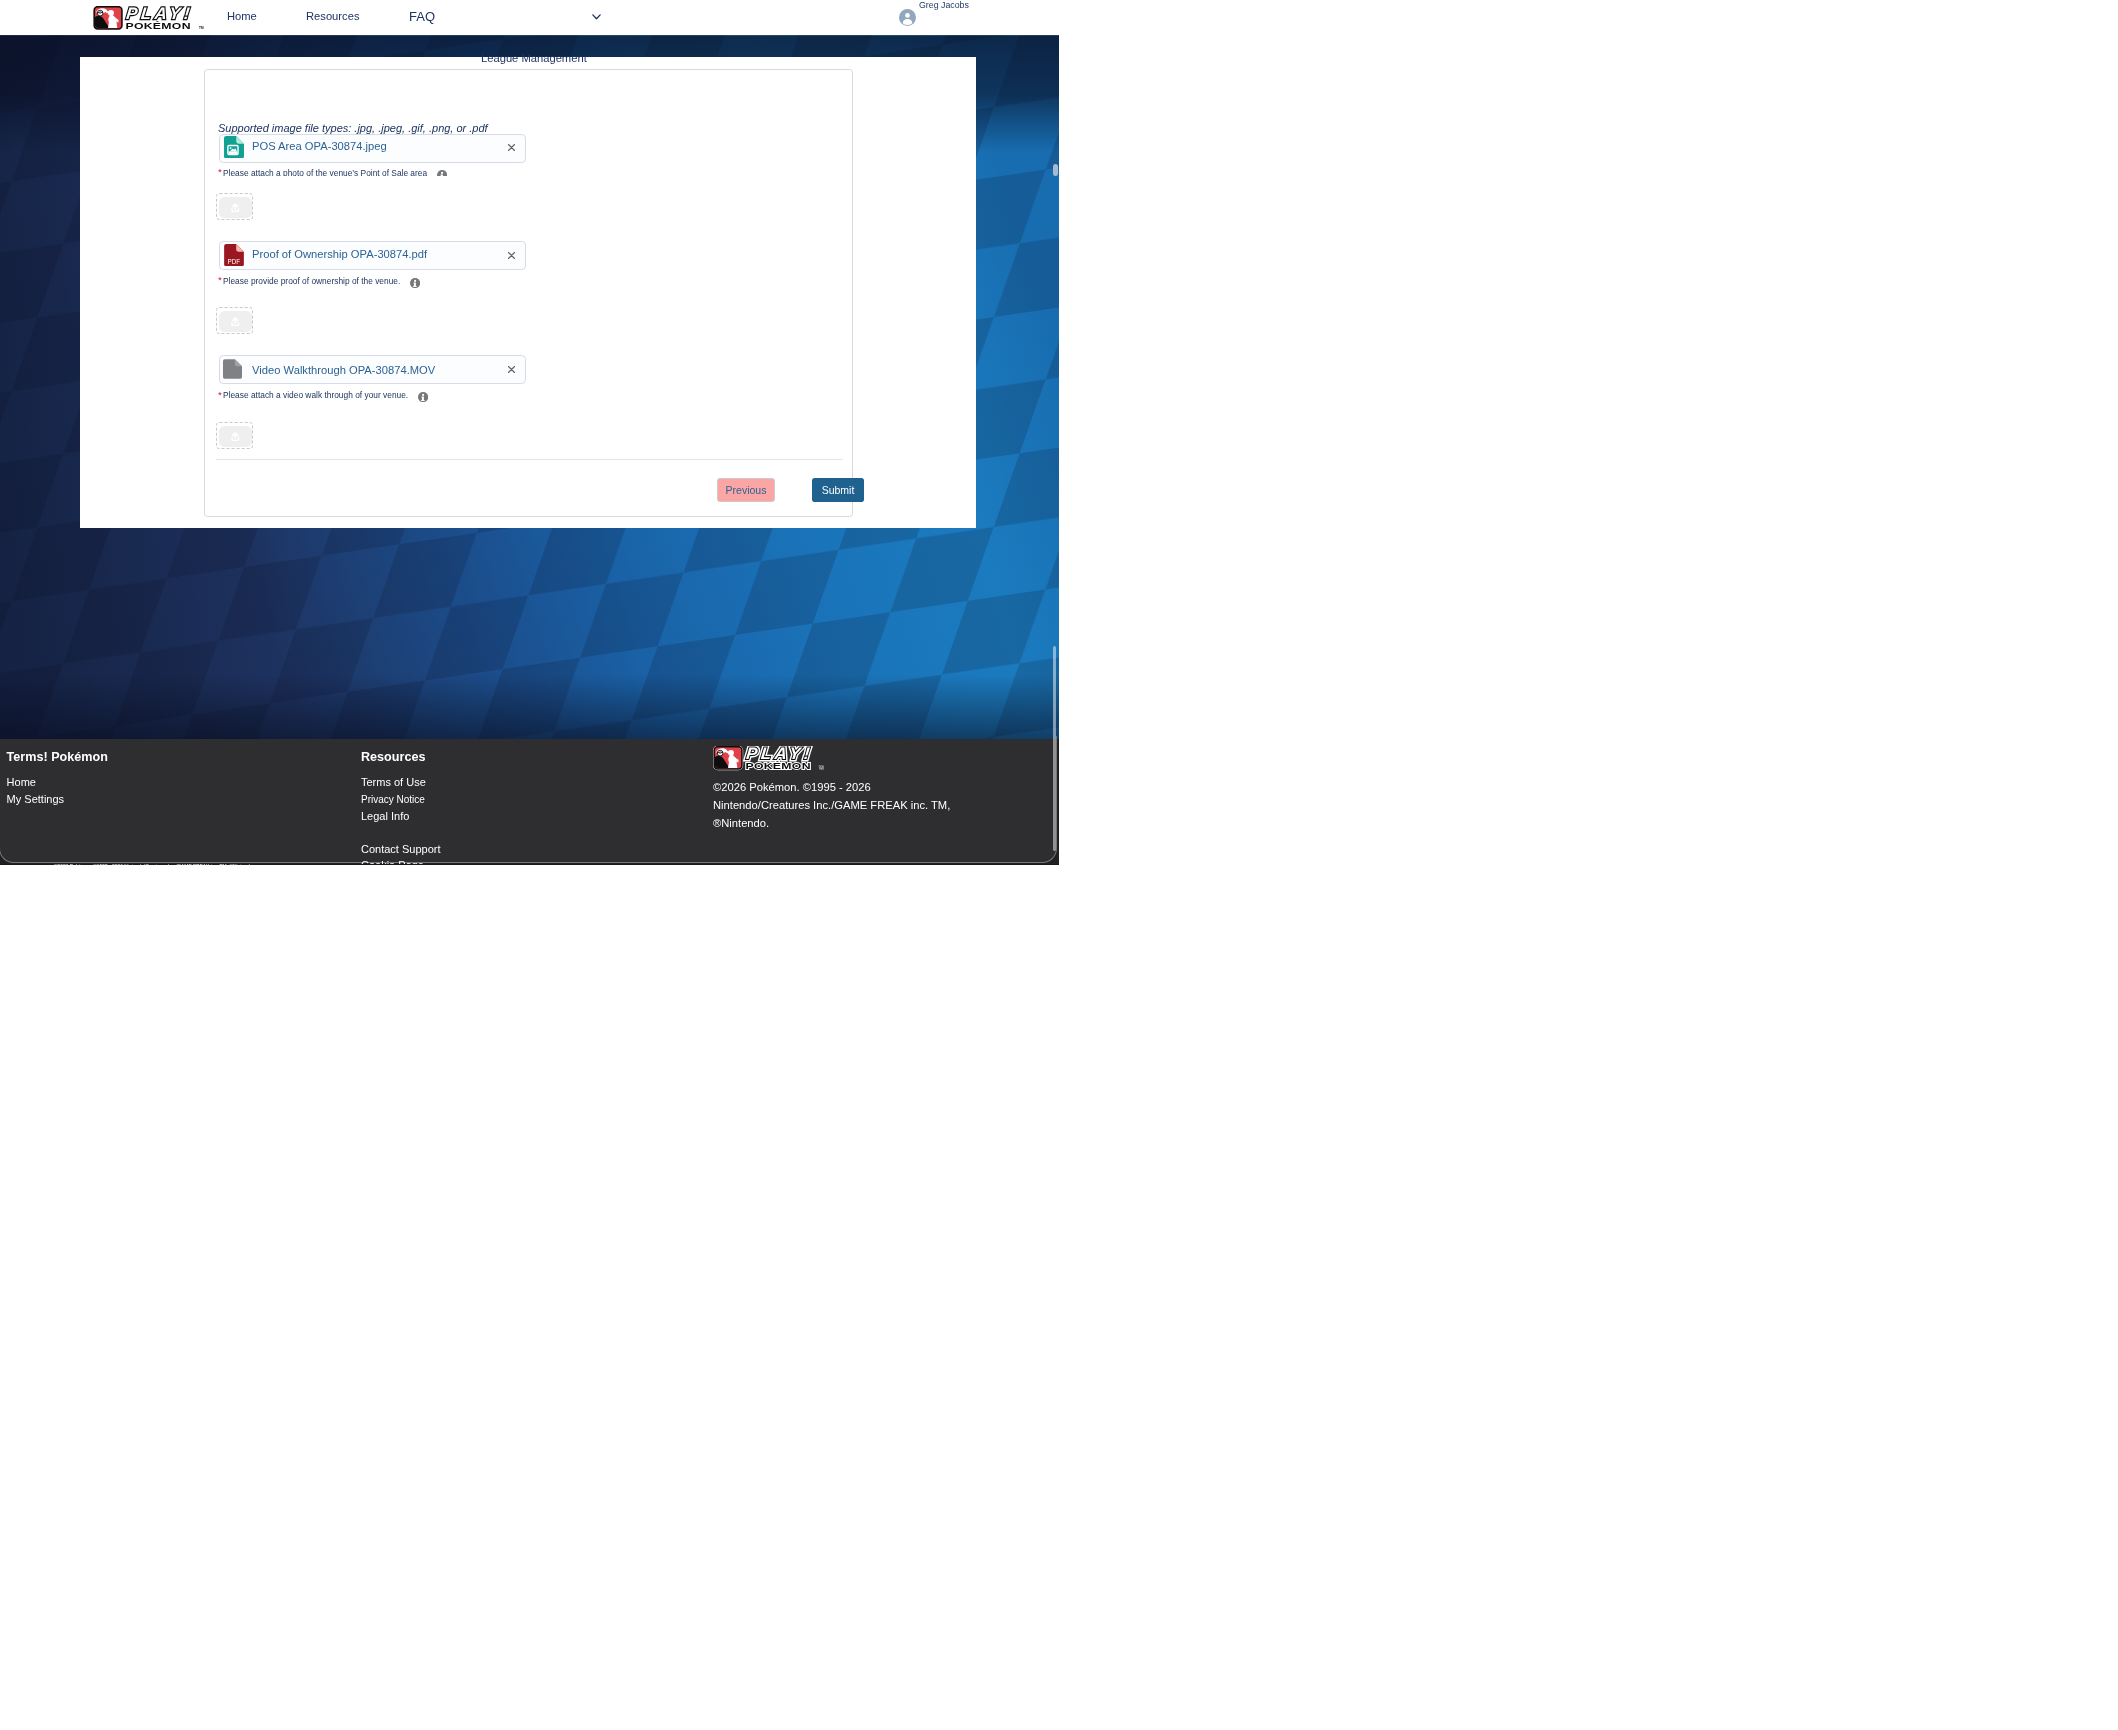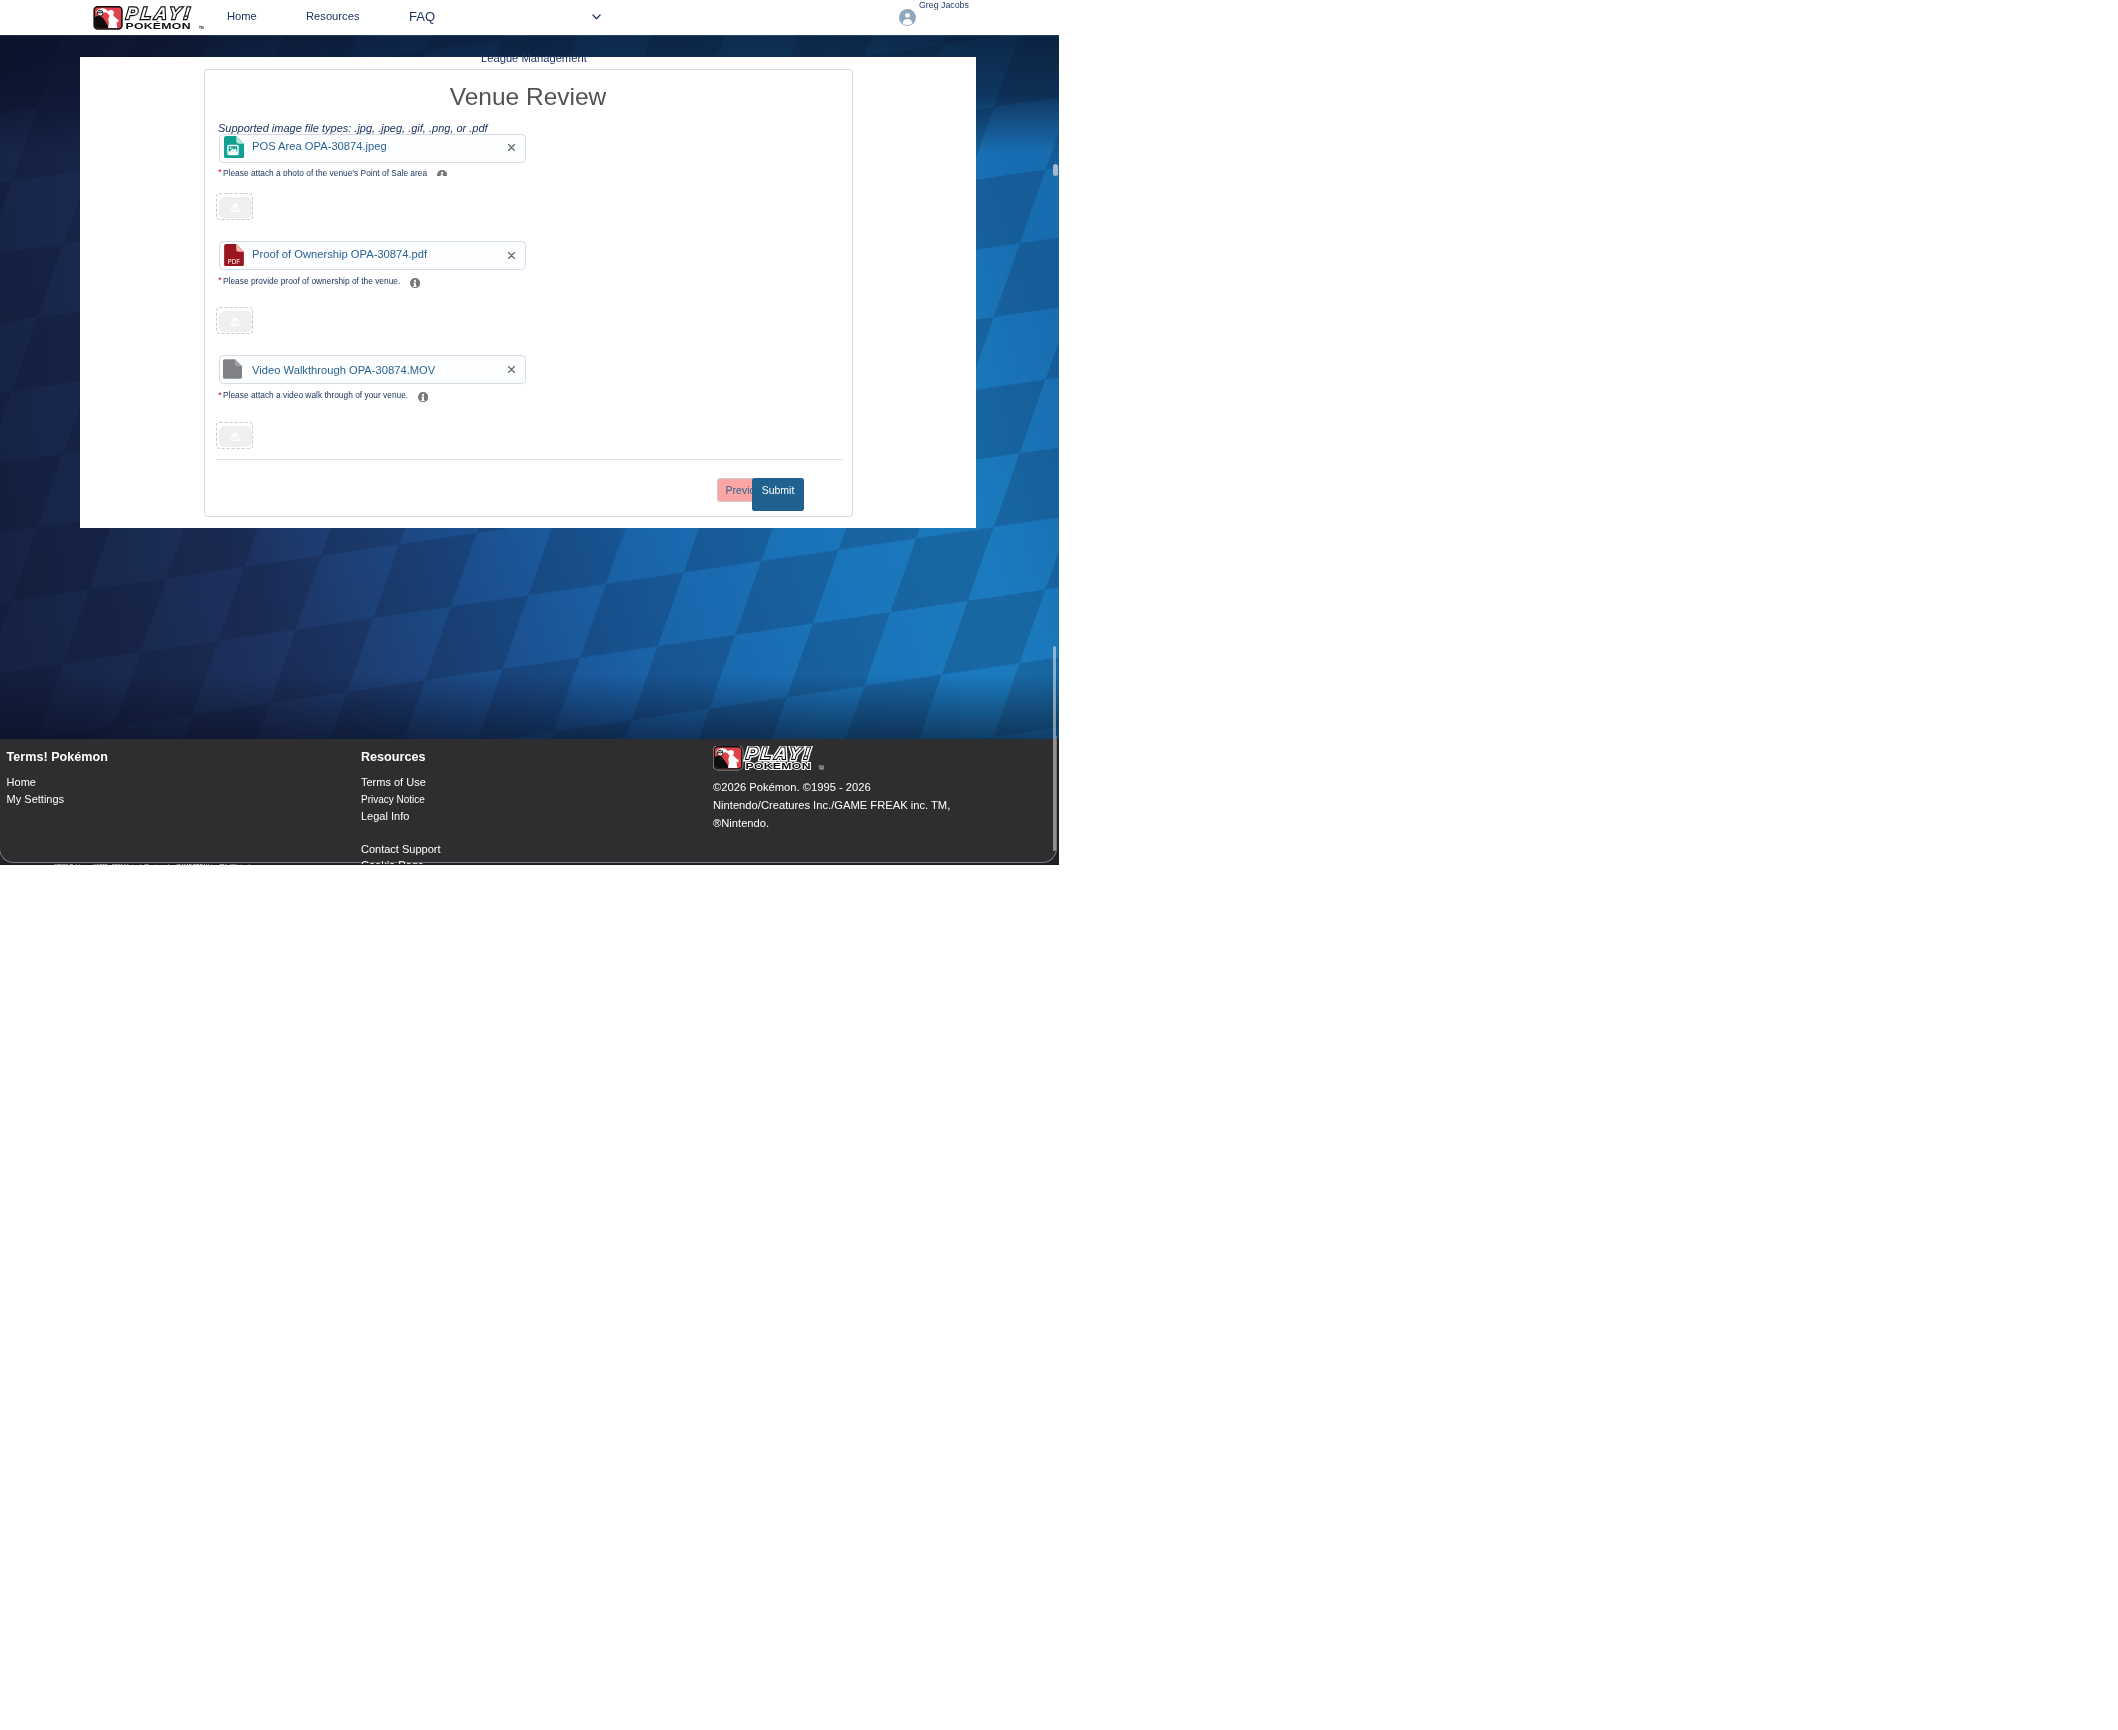--- a/index.html
+++ b/index.html
@@ -54,22 +54,20 @@
       <rect x="0" y="912" width="1511" height="93" fill="url(#botdark)"></rect>
       <rect x="0" y="0" width="420" height="1185" fill="url(#leftdark)"></rect>
     </svg>
   </div>
 
   <div class="abs" style="left:80px;top:57px;width:896px;height:471px;background:#fff;"></div>
 
   <div class="abs" style="left:204px;top:69px;width:649px;height:448px;background:#fff;
        border:0.7px solid #d9d9d9;border-radius:3.5px;box-sizing:border-box;"></div>
 
-  <div class="abs" style="left:204px;top:85px;width:648px;text-align:center;
-       font-size:24.5px;line-height:24.5px;color:#515254;">Venue Review</div>
 
   <div class="abs" style="left:218px;top:123px;font-size:11px;line-height:11px;
        font-style:italic;color:#1c3260;">Supported image file types: .jpg, .jpeg, .gif, .png, or .pdf</div>
 
   <div class="abs chip" style="left:219px;top:134px;width:307px;height:29px;background:#fcfdfe;
        border:0.7px solid #d6dbe6;border-radius:4.2px;box-sizing:border-box;"></div>
   <div class="abs" style="left:224px;top:136px;">
     <svg width="20" height="22.4" viewBox="0 0 28.5 32">
       <path d="M3 0 H17.5 L28.5 11 V29 a3 3 0 0 1 -3 3 H3 a3 3 0 0 1 -3 -3 V3 a3 3 0 0 1 3 -3 Z" fill="#11a192"></path>
       <path d="M17.5 0 L28.5 11 H20.5 a3 3 0 0 1 -3 -3 Z" fill="#aeead8"></path>
@@ -162,21 +160,21 @@
       <path d="M7.5 3 V10 M3.7 6.6 L7.5 2.8 L11.3 6.6" stroke="#ffffff" stroke-width="2.3" fill="none" stroke-linecap="round" stroke-linejoin="round"></path>
       <path d="M2.8 9.9 v1.5 q0 2.1 2.1 2.1 h5.2 q2.1 0 2.1 -2.1 v-1.5" stroke="#ffffff" stroke-width="2.3" fill="none" stroke-linecap="round" stroke-linejoin="round"></path>
     </svg>
     </div>
 
   <div class="abs" style="left:216px;top:459px;width:627px;height:0.7px;background:#e4e4e4;"></div>
 
   <div class="abs" style="left:717px;top:478px;width:58px;height:24px;background:#fca5a5;
        border:0.7px solid #cccccc;border-radius:2.8px;box-sizing:border-box;
        font-size:10.5px;line-height:22px;text-align:center;color:#2a6496;">Previous</div>
-  <div class="abs" style="left:752px;top:478px;width:52px;height:33px;background:#1f618f;
+  <div class="abs" style="left:812px;top:478px;width:52px;height:24px;background:#1f618f;
        border-radius:2.8px;box-sizing:border-box;
        font-size:10.5px;line-height:24px;text-align:center;color:#ffffff;">Submit</div>
 
   <div class="abs" style="left:0;top:0;width:1059px;height:35px;background:#ffffff;"></div>
 
   <div class="abs" style="left:93px;top:5.6px;"><svg width="119" height="25" viewBox="0 0 170 36">
       <g>
         <rect x="1" y="1" width="40" height="32" rx="5" fill="#e2414a" stroke="#0d0d0d" stroke-width="2.2"></rect>
         <path d="M2.2 16 C6 13.2 9.5 13.8 12.5 16.2 L13.5 17 L23 31.8 H7 a5 5 0 0 1 -5 -5 Z" fill="#0d0d0d"></path>
         <path d="M3.5 9.5 C5.5 4.5 10 2.5 14 3.2 C18 4 20.5 6.5 21 9 C17 8 14.5 9.6 13.3 11.8 C10.5 10 6.5 9 3.5 9.5 Z" fill="#ffffff"></path>

